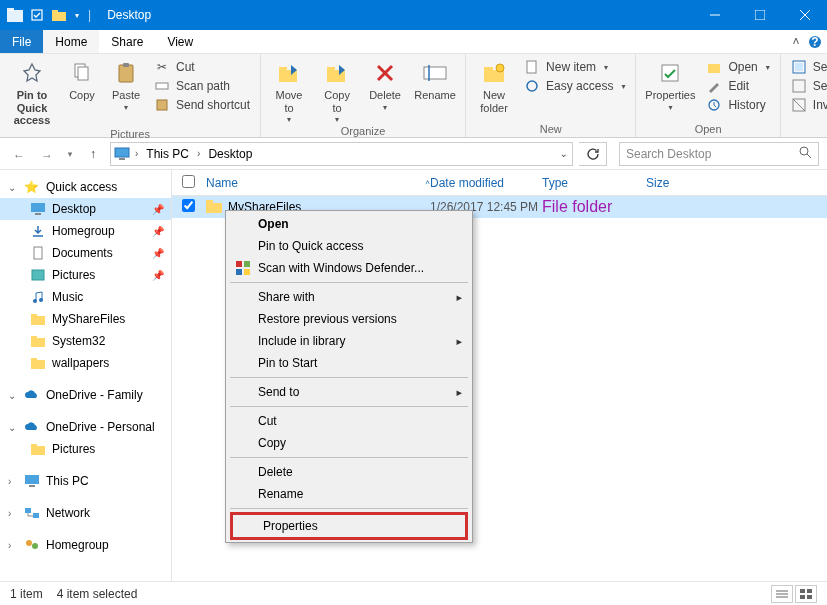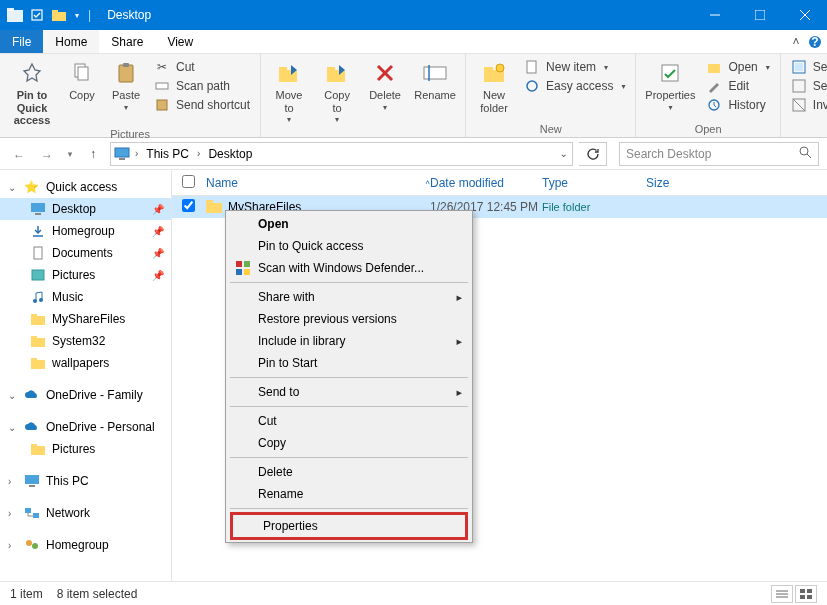--- a/index.html
+++ b/index.html
@@ -70,21 +70,21 @@
 .ccol.date { width: 112px; }
 .ccol.type { width: 104px; }
 .ccol.size { width: 60px; }
 .sorticon { font-size:8px; color:#1a69b5; }
 
 .crow { height: 22px; display:flex; align-items:center; padding-left: 10px; background:#cce8ff; }
 .crow .chk { width: 18px; }
 .crow .fcell { display:flex; align-items:center; gap:6px; }
 .crow .name { width: 230px; padding-left: 6px; }
 .crow .date { width: 112px; color:#555; font-size:12px; }
-.crow .type { width: 104px; color:#0f766e; font-size:11px; }
+.crow .type { width: 104px; color:#a21caf; font-size:16px; }
 .crow .size { width: 60px; }
 
 
 .ctxmenu { position:absolute; left: 225px; top: 210px; width: 248px; background:#f0f0f0; border:1px solid #a0a0a0; box-shadow: 3px 3px 6px rgba(0,0,0,.25); padding: 2px; }
 .ctxitem { height: 22px; display:flex; align-items:center; padding: 0 24px 0 30px; cursor:default; position:relative; font-size:12px; }
 .ctxitem.bold { font-weight: 600; }
 .ctxitem .cicon { position:absolute; left:6px; width:18px; height:18px; display:flex; align-items:center; justify-content:center; }
 .ctxitem .arrow { position:absolute; right:8px; font-size:11px; color:#333; }
 .ctxsep { height:1px; background:#c0c0c0; margin: 3px 2px; }
 .ctxitem.highlight { border: 3px solid #d03030; height: 28px; margin: 0 2px; }
@@ -255,20 +255,21 @@
       <div class="rbtn" style="width:48px">
         <span class="ricon">
             <svg width="24" height="18">
               <rect x="1" y="3" width="22" height="12" fill="#fff" stroke="#888"></rect>
               <line x1="6" y1="1" x2="6" y2="17" stroke="#2a72b5" stroke-width="1.5"></line>
             </svg>
           </span>
         <span class="rlabel">Rename</span>
       </div>
     </div>
+    <div class="label">Organize</div>
   </div>
 
   <div class="rgroup">
     <div class="body">
       <div class="rbtn" style="width:44px">
         <span class="ricon">
             <svg width="24" height="22">
               <rect x="2" y="8" width="20" height="12" fill="#ffd869"></rect>
               <rect x="2" y="5" width="9" height="4" fill="#ffd869"></rect>
               <circle cx="18" cy="6" r="4" fill="#ffcf3f" stroke="#d4a017"></circle>
@@ -642,21 +643,21 @@
       <span>Rename</span>
     </div>
   <div class="ctxsep"></div>
   <div class="ctxitem highlight">
       <span>Properties</span>
     </div>
 </div>
 
 <div class="statusbar">
   <span>1 item</span>
-  <span>8 item selected</span>
+  <span>4 item selected</span>
   <div class="views">
     <div class="vbtn">
         <svg width="12" height="10">
           <line x1="0" y1="2" x2="12" y2="2" stroke="#666"></line>
           <line x1="0" y1="5" x2="12" y2="5" stroke="#666"></line>
           <line x1="0" y1="8" x2="12" y2="8" stroke="#666"></line>
         </svg>
       </div>
     <div class="vbtn">
         <svg width="12" height="10">

